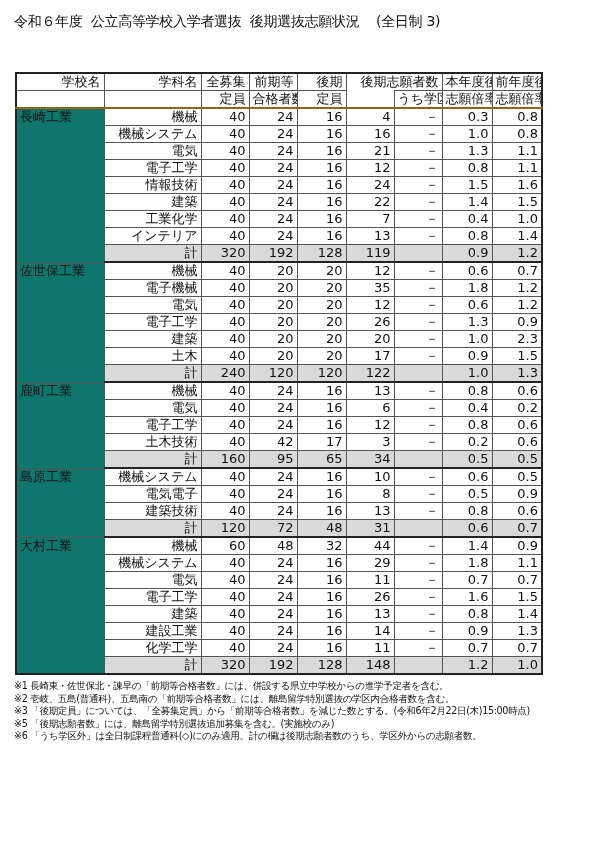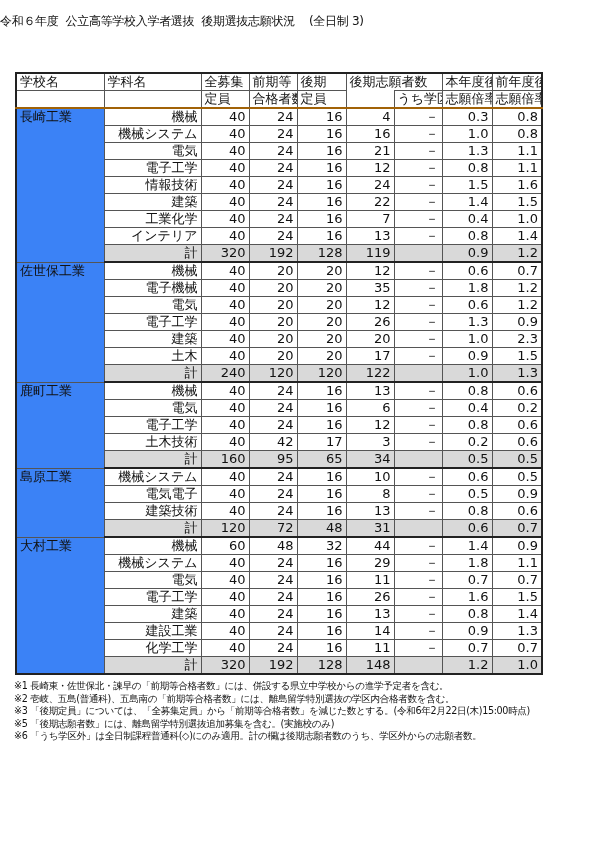--- a/index.html
+++ b/index.html
@@ -1,28 +1,28 @@
 <!DOCTYPE html>
 <html><head>
 <meta charset="utf-8">
 <style>
   html, body { margin: 0; padding: 0; background: #ffffff; }
   body { width: 600px; height: 856px; position: relative; overflow: hidden;
          font-family: "DejaVu Sans", "Liberation Sans", sans-serif; color: #111; }
-  .title { position: absolute; left: 0; top: 13px; font-size: 12px; letter-spacing: -0.3px; white-space: pre; }
+  .title { position: absolute; left: 14px; top: 13px; font-size: 14px; letter-spacing: -0.3px; white-space: pre; }
   table.main { position: absolute; left: 15px; top: 72px; border-collapse: collapse; table-layout: fixed; width: 526px;
                border: 2px solid #222; }
   table.main td, table.main th { border: 1px solid #555; padding: 0 3px; height: 16px; line-height: 16px;
                font-size: 13px; font-weight: normal; overflow: hidden; white-space: nowrap; }
-  th.h { text-align: left; font-size: 13.5px; vertical-align: top; }
+  th.h { text-align: right; font-size: 13.5px; vertical-align: top; }
   th.small { font-size: 8px; line-height: 14px; text-align: center; }
   th.mid { font-size: 9.5px; text-align: center; }
   .hdr-row1 th { height: 18px; border-bottom: none; }
   .hdr-row2 th { height: 16px; border-top: none; }
-  td.school { background: #3b82f6; vertical-align: top; font-size: 13px; border-bottom: 2px solid #222; }
+  td.school { background: #0f766e; vertical-align: top; font-size: 13px; border-bottom: 2px solid #222; }
   td.dept { text-align: right; }
   td.num { text-align: right; }
   td.dash { text-align: right; padding-right: 8px; }
   tr.total td { background: #d9d9d9; border-bottom: 2px solid #222; }
   td.lastcol, th.lastcol { border-right: 2px solid #222; }
   .notes { position: absolute; left: 14px; top: 680px; font-size: 9.6px; line-height: 12.6px; letter-spacing: -0.35px; }
   .notes div { white-space: nowrap; }
 </style>
 </head>
 <body>

